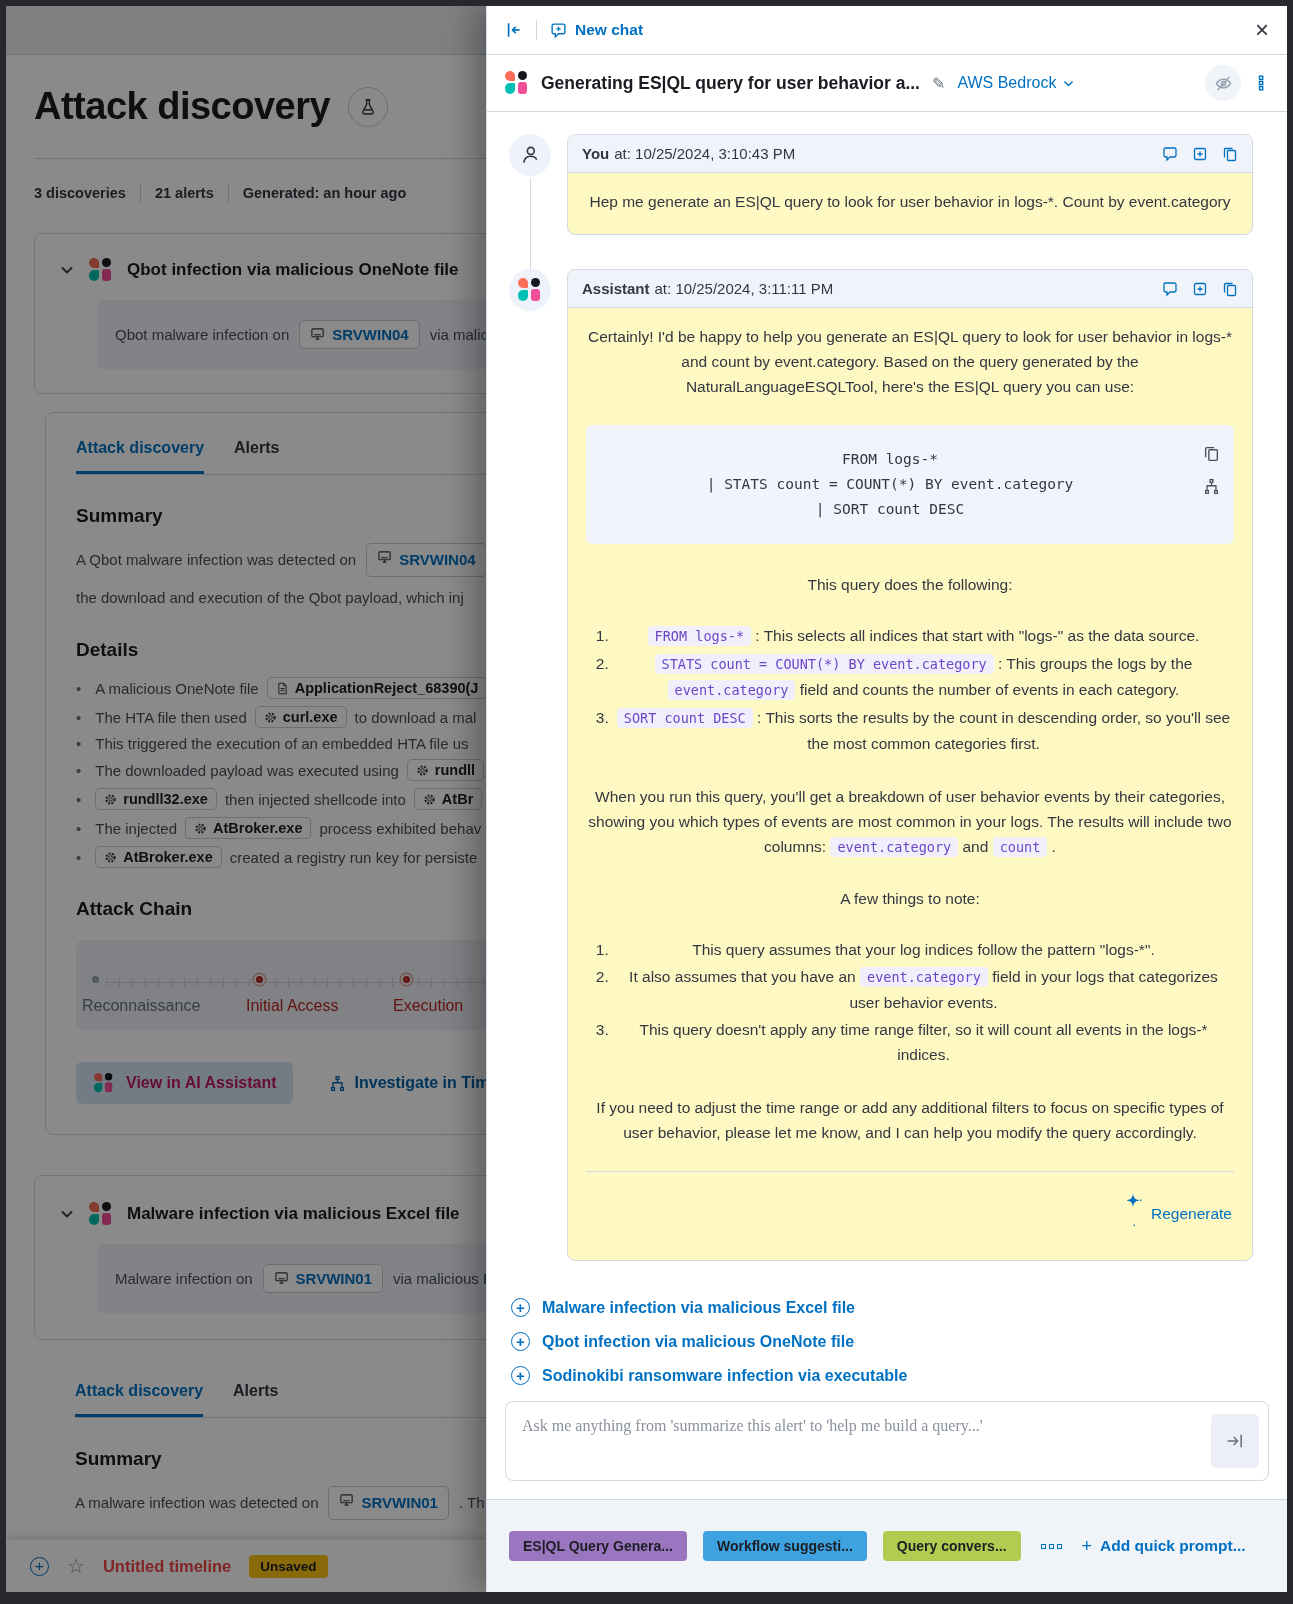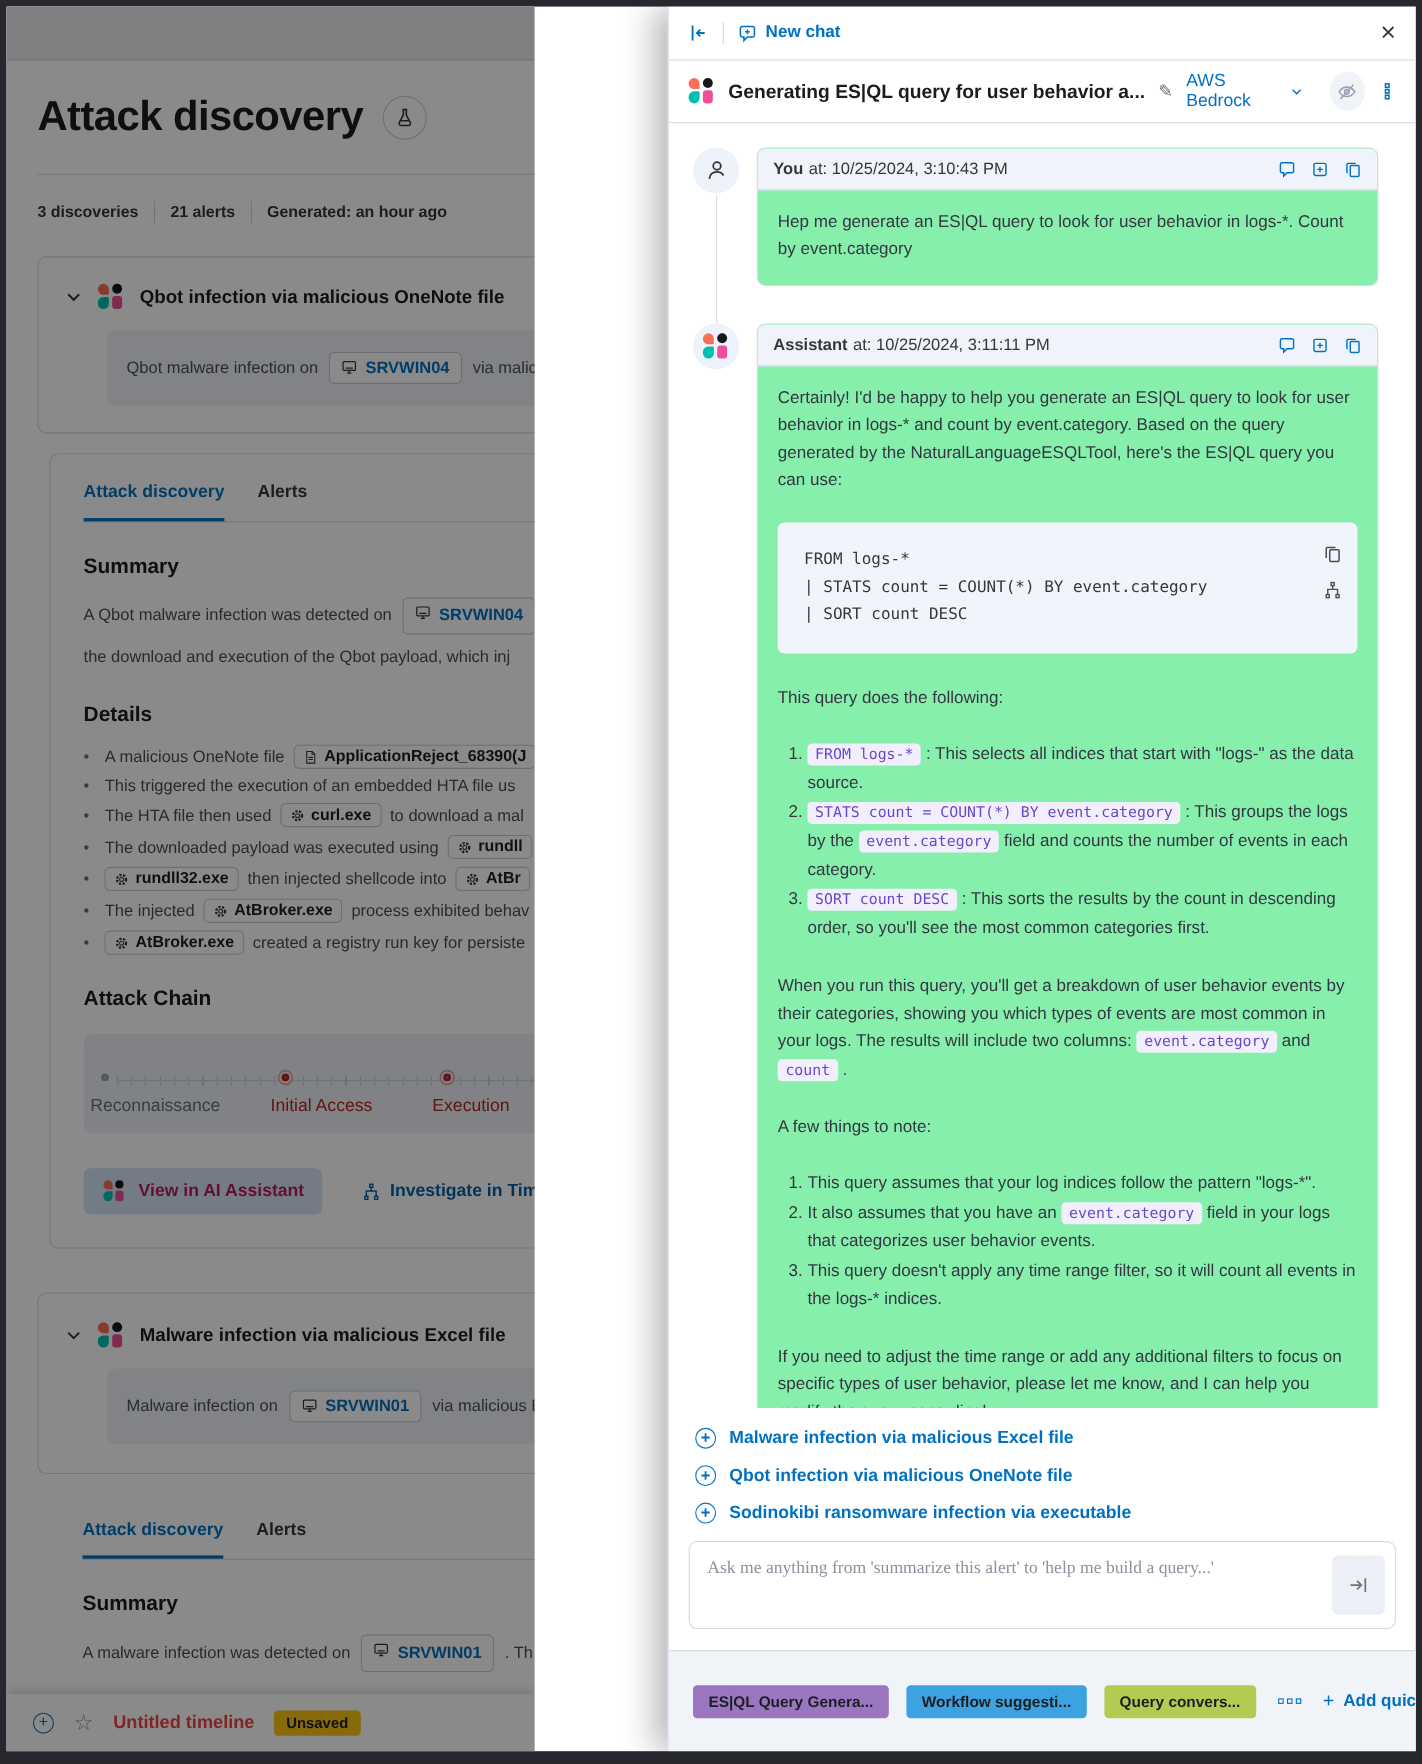--- a/index.html
+++ b/index.html
@@ -56,21 +56,21 @@
   .tabs2 { margin:42px 0 0 41px; }
   .after-card2 { margin-left:41px; }
   .timeline-bar { position:absolute; left:0; right:0; bottom:0; height:52px; background:#fff; box-shadow:0 -2px 10px rgba(0,0,0,.18); display:flex; align-items:center; gap:18px; padding:0 24px; z-index:3; }
   .plus-circle { width:19px; height:19px; border:1.6px solid #0071c2; border-radius:50%; color:#0071c2; display:inline-flex; align-items:center; justify-content:center; font-size:15px; line-height:1; flex:none; padding-bottom:1px; }
   .tl-star { color:#8b919e; font-size:20px; }
   .tl-title { color:#ef4444; font-weight:600; font-size:16.5px; }
   .unsaved { background:#fec514; color:#1d1e24; font-weight:700; font-size:13.5px; border-radius:4px; padding:4px 11px; }
   .mask { position:absolute; left:0; top:0; width:480px; height:100%; background:rgba(0,0,0,0.46); z-index:5; }
 
   
-  .flyout { position:absolute; right:0; top:0; width:680px; height:100%; background:#fff; border-left:1px solid #d3dae6; box-shadow:-12px 0 30px rgba(0,0,0,.3); z-index:10; display:flex; flex-direction:column; }
+  .flyout { position:absolute; right:0; top:0; width:801px; height:100%; background:#fff; border-left:1px solid #d3dae6; box-shadow:-12px 0 30px rgba(0,0,0,.3); z-index:10; display:flex; flex-direction:column; }
   .fly-topbar { height:49px; border-bottom:1px solid #d3dae6; display:flex; align-items:center; gap:13px; padding:0 18px; flex:none; }
   .icon-blue { color:#0071c2; display:flex; }
   .newchat { display:flex; align-items:center; gap:8px; color:#0071c2; font-weight:600; font-size:15.5px; }
   .spacer { flex:1; }
   .close-x { color:#343741; font-size:24px; line-height:1; font-weight:400; }
   .fly-header { height:57px; border-bottom:1px solid #d3dae6; display:flex; align-items:center; gap:12px; padding:0 18px; flex:none; }
   .fly-title { font-size:17.5px; font-weight:700; color:#1a1c21; white-space:nowrap; }
   .pencil { color:#69707d; font-size:16px; }
   .bedrock { color:#0071c2; font-size:16px; font-weight:500; display:flex; align-items:center; gap:6px; }
   .anon-circle { width:36px; height:36px; border-radius:50%; background:#f0f3f8; color:#98a2b3; display:flex; align-items:center; justify-content:center; }
@@ -81,21 +81,21 @@
   .ai-logo .s2 { right:2px; top:0; width:9px; height:9px; background:#16171c; border-radius:50%; }
   .ai-logo .s3 { left:0; bottom:1px; width:10px; height:11px; background:#00bfb3; border-radius:10px 2px 10px 10px; }
   .ai-logo .s4 { right:2px; bottom:1px; width:9px; height:12px; background:#f04e98; border-radius:3px; }
   .ai-logo.small { transform:scale(.83); }
 
   .chat { flex:none; padding:22px 34px 0 22px; height:1168px; overflow:hidden; position:relative; }
   .msg { display:flex; gap:16px; position:relative; }
   .msg + .msg { margin-top:34px; }
   .msg.connect::after { content:""; position:absolute; left:21px; top:44px; height:calc(100% + 34px - 44px); width:1px; background:#d3dae6; }
   .avatar { width:42px; height:42px; border-radius:50%; background:#eef2fa; flex:none; display:flex; align-items:center; justify-content:center; position:relative; z-index:2; }
-  .bubble { flex:1; border:1px solid #d3dae6; border-radius:8px; background:#86efac; overflow:hidden; }
+  .bubble { flex:1; border:1px solid #d3dae6; border-radius:8px; background:#fef9c3; overflow:hidden;text-align:center; }
   .bubble-header { background:#f0f4fa; border-bottom:1px solid #d3dae6; padding:10px 14px; display:flex; align-items:center; font-size:15px; color:#343741; }
   .bubble-header b { font-weight:700; margin-right:5px; }
   .hicons { display:flex; gap:14px; }
   .hicon { color:#0071c2; display:flex; }
   .bubble-body { padding:16px 18px 20px; font-size:15.5px; line-height:25px; color:#343741; }
   .md-p { margin:0 0 26px; }
   .codeblock { position:relative; background:#f1f4fa; border-radius:6px; padding:22px 64px 22px 24px; margin:0 0 28px; }
   .code-pre { font-family:"DejaVu Sans Mono", monospace; font-size:14.5px; line-height:25px; color:#343741; white-space:pre; }
   .code-icons { position:absolute; right:14px; top:20px; display:flex; flex-direction:column; gap:16px; color:#4a5058; }
   .cicon { display:flex; }
@@ -212,34 +212,34 @@
                     <svg width="13" height="13" viewBox="0 0 16 16" fill="none" stroke="currentColor" stroke-width="1.2">
                       <path d="M3.5 1.5h6L12.5 4.5v10h-9z"></path>
                       <path d="M9.5 1.5v3h3"></path>
                       <path d="M5.5 8h5M5.5 10.5h5"></path>
                     </svg>
                   </span>
                   <b>ApplicationReject_68390(J</b>
                 </span>
               </li>
               <li class="detail-li">
-                <span>This triggered the execution of an embedded HTA file us</span>
-              </li>
-              <li class="detail-li">
                 <span>The HTA file then used</span>
                 <span class="ebadge">
                   <span class="bic">
                     <svg width="13" height="13" viewBox="0 0 16 16" fill="none" stroke="currentColor">
                       <circle cx="8" cy="8" r="5" stroke-width="2.6" stroke-dasharray="2.4 1.7"></circle>
                       <circle cx="8" cy="8" r="2.2" stroke-width="1.2"></circle>
                     </svg>
                   </span>
                   <b>curl.exe</b>
                 </span>
                 <span>to download a mal</span>
+              </li>
+              <li class="detail-li">
+                <span>This triggered the execution of an embedded HTA file us</span>
               </li>
               <li class="detail-li">
                 <span>The downloaded payload was executed using</span>
                 <span class="ebadge">
                   <span class="bic">
                     <svg width="13" height="13" viewBox="0 0 16 16" fill="none" stroke="currentColor">
                       <circle cx="8" cy="8" r="5" stroke-width="2.6" stroke-dasharray="2.4 1.7"></circle>
                       <circle cx="8" cy="8" r="2.2" stroke-width="1.2"></circle>
                     </svg>
                   </span>

